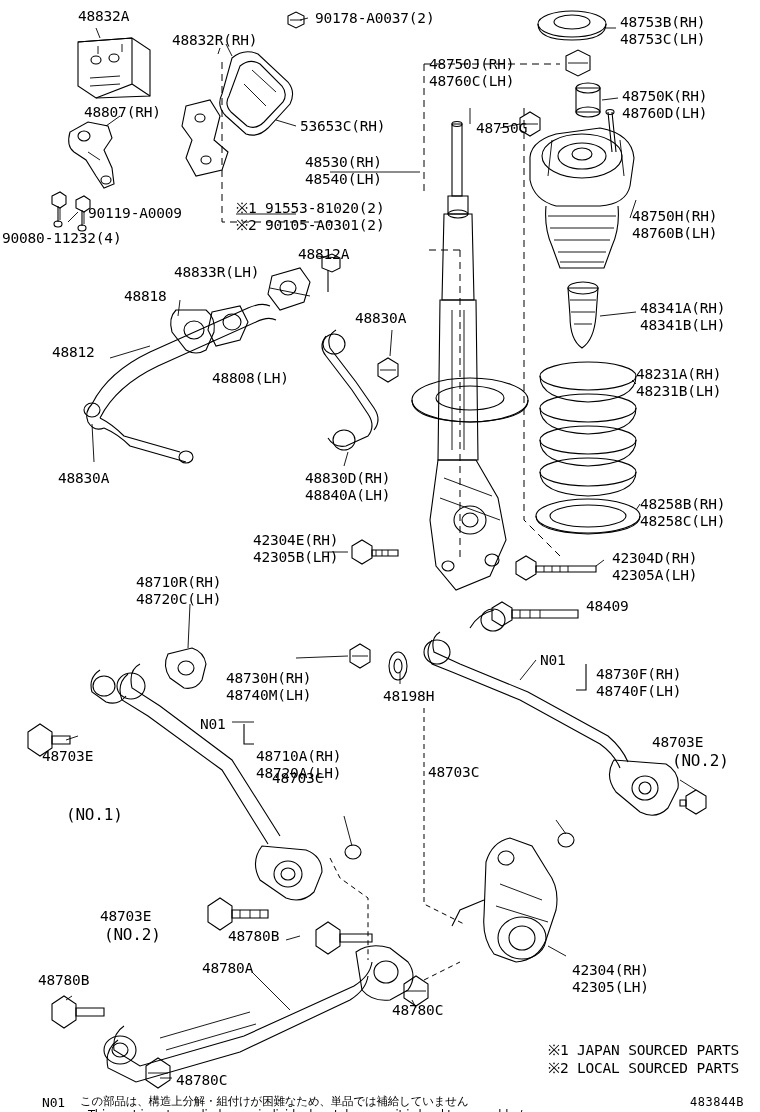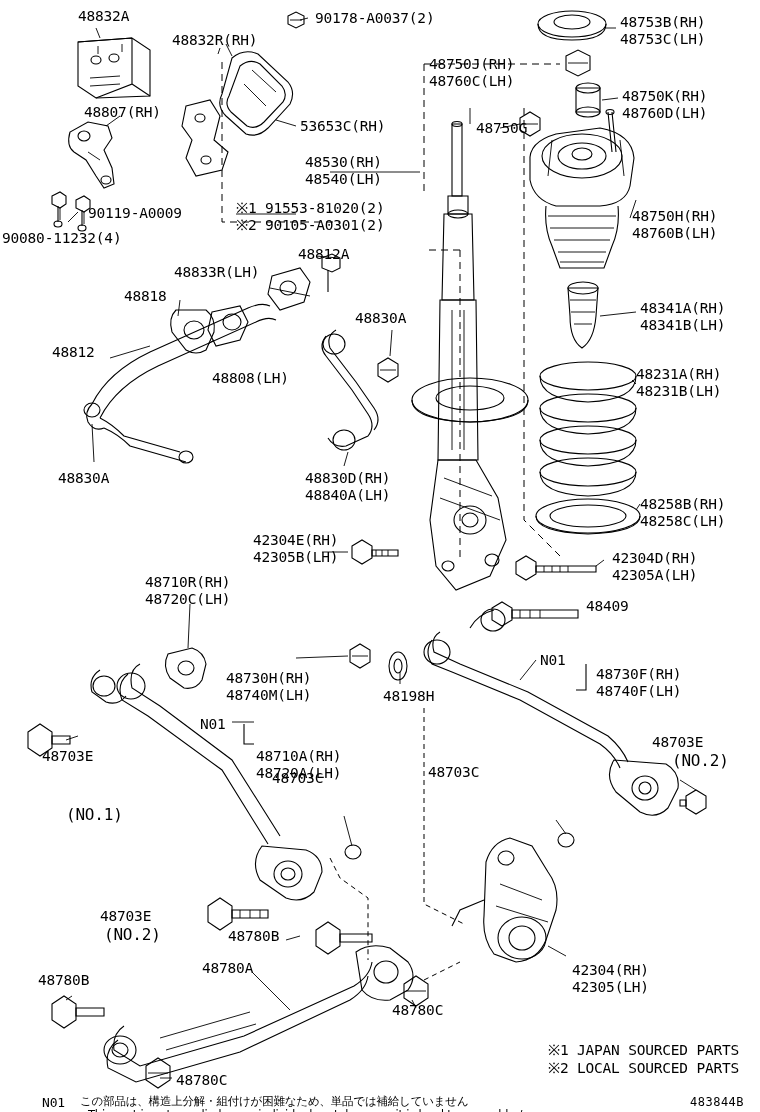--- a/index.html
+++ b/index.html
@@ -410,21 +410,21 @@
 48231B(LH)</div>
   <div class="lbl" style="left:58px;  top:470px;">48830A</div>
   <div class="lbl" style="left:305px; top:470px;">48830D(RH)
 48840A(LH)</div>
   <div class="lbl" style="left:640px; top:496px;">48258B(RH)
 48258C(LH)</div>
   <div class="lbl" style="left:253px; top:532px;">42304E(RH)
 42305B(LH)</div>
   <div class="lbl" style="left:612px; top:550px;">42304D(RH)
 42305A(LH)</div>
-  <div class="lbl" style="left:145px; top:574px;">48710R(RH)
+  <div class="lbl" style="left:136px; top:574px;">48710R(RH)
 48720C(LH)</div>
   <div class="lbl" style="left:586px; top:598px;">48409</div>
   <div class="lbl" style="left:226px; top:634px;margin-top:36px;">48730H(RH)
 48740M(LH)</div>
   <div class="lbl" style="left:540px; top:652px;">N01</div>
   <div class="lbl" style="left:596px; top:666px;">48730F(RH)
 48740F(LH)</div>
   <div class="lbl" style="left:383px; top:688px;">48198H</div>
   <div class="lbl" style="left:200px; top:716px;">N01</div>
   <div class="lbl" style="left:256px; top:748px;">48710A(RH)

